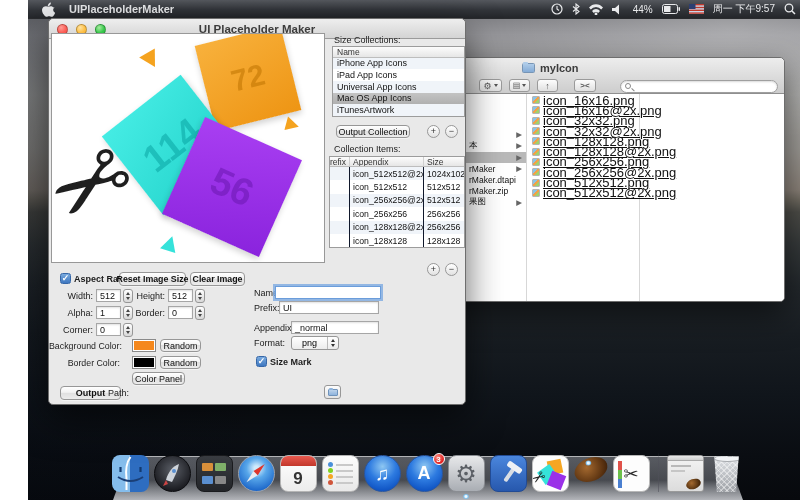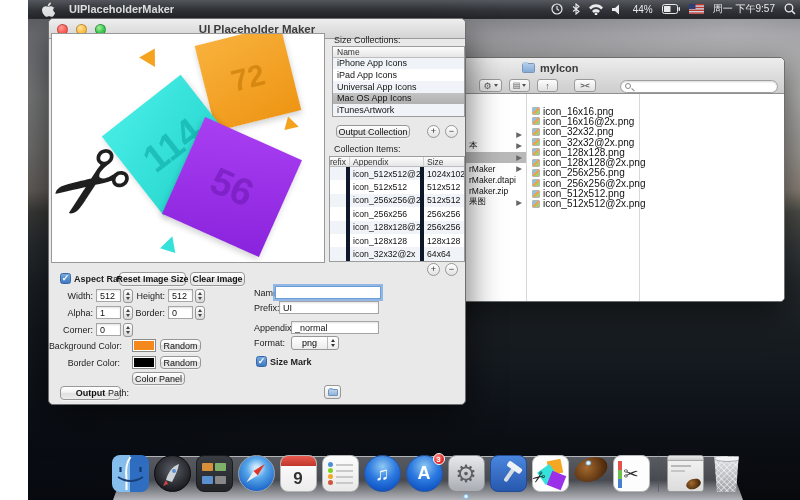--- a/index.html
+++ b/index.html
@@ -52,21 +52,21 @@
 .sclist{position:absolute;left:283px;top:27px;width:133px;background:#fff;border:1px solid #9c9c9c;font-size:9px;}
 .sclist .hdr{height:10.5px;background:linear-gradient(#fcfcfc,#e6e6e6);border-bottom:1px solid #bdbdbd;padding:0 4px;font-size:8.5px;color:#333;display:flex;align-items:center;}
 .sclist .row{height:11.7px;display:flex;align-items:center;padding:0 4px;color:#111;white-space:nowrap;}
 .sclist .row:nth-child(odd){background:#f0f4f9;}
 .sclist .row.selected{background:linear-gradient(#c3c3c3,#b0b0b0) !important;}
 .itable{position:absolute;left:280px;top:137px;width:136px;background:#fff;border:1px solid #9c9c9c;font-size:8.7px;}
 .itable .hdr{height:10px;display:flex;background:linear-gradient(#fcfcfc,#e6e6e6);border-bottom:1px solid #bdbdbd;color:#333;font-size:8.5px;}
 .itable .hdr>div{display:flex;align-items:center;padding:0 3px;border-right:1px solid #cfcfcf;overflow:hidden;white-space:nowrap;}
 .itable .row{height:13.4px;display:flex;color:#111;}
 .itable .row:nth-child(odd){background:#f0f4f9;}
-.itable .row>div{display:flex;align-items:center;padding:0 3px;border-right:4px solid #0f172a;overflow:hidden;white-space:nowrap;}
+.itable .row>div{display:flex;align-items:center;padding:0 3px;border-right:1px solid #0f172a;overflow:hidden;white-space:nowrap;}
 .c-pre{width:20px;direction:rtl;}
 .c-app{width:74px;}
 .c-size{flex:1;border-right:none!important;}
 
 .dropdown{background:linear-gradient(#fff,#ececec);border:1px solid #979797;border-radius:3px;font-size:9px;display:flex;align-items:center;}
 .dropdown .val{flex:1;text-align:center;}
 .dropdown .dd{width:11px;align-self:stretch;display:flex;flex-direction:column;align-items:center;justify-content:center;gap:1.5px;border-left:1px solid #bbb;}
 .dropdown .dd i{display:block;width:0;height:0;border-left:2.5px solid transparent;border-right:2.5px solid transparent;}
 .dropdown .dd .up{border-bottom:3px solid #333;}
 .dropdown .dd .dn{border-top:3px solid #333;}
@@ -86,21 +86,21 @@
 .tb-caret{width:0;height:0;border-left:2.5px solid transparent;border-right:2.5px solid transparent;border-top:3px solid #555;}
 .searchfield{position:absolute;left:322px;top:2.5px;width:158px;height:13px;border-radius:7px;background:#fff;border:1px solid #9f9f9f;box-shadow:inset 0 1px 2px rgba(0,0,0,.15);display:flex;align-items:center;padding:0 4px;}
 .mag{width:6px;height:6px;border:1.2px solid #888;border-radius:50%;position:relative;}
 .mag::after{content:'';position:absolute;left:5px;top:5px;width:3.5px;height:1.2px;background:#888;transform:rotate(45deg);}
 .fw-content{position:absolute;left:0;top:36px;right:0;bottom:0;background:#fff;}
 .col-div{position:absolute;top:0;bottom:0;width:1px;background:#d7d7d7;}
 .sb-rows{position:absolute;left:0;top:35px;width:228px;font-size:8.5px;color:#111;}
 .sb-row{height:11.3px;display:flex;align-items:center;position:relative;padding-left:171px;white-space:nowrap;}
 .sb-row.selected{background:#b9b9b9;}
 .sb-row .arr{position:absolute;right:4px;color:#666;font-size:7.5px;}
-.file-rows{position:absolute;left:229px;top:0;width:112px;font-size:10px;color:#111;padding-top:12px;}
+.file-rows{position:absolute;left:229px;top:0;width:112px;font-size:13px;color:#111;padding-top:1px;text-decoration:underline;}
 .f-row{height:10.3px;display:flex;align-items:center;gap:3px;padding-left:5px;white-space:nowrap;}
 .f-ico{width:8px;height:8px;flex:0 0 8px;border-radius:1px;background:linear-gradient(135deg,#89c4e8 0 35%,#f0a24a 35% 65%,#9fd26d 65%);border:1px solid #b5b5b5;}
 
 .dock{position:absolute;left:85px;bottom:0;width:630px;height:44px;z-index:3;}
 .shelf{position:absolute;left:0;bottom:0;width:100%;height:44px;clip-path:polygon(16px 0,614px 0,630px 44px,0 44px);background:linear-gradient(180deg,rgba(185,188,196,.45),rgba(165,168,176,.40) 55%,rgba(205,208,214,.55) 72%,rgba(228,230,235,.78));box-shadow:inset 0 1px 0 rgba(255,255,255,.55);}
 .dock-icons{position:absolute;left:14px;bottom:8px;width:602px;display:flex;align-items:flex-end;justify-content:center;gap:5px;}
 .dicon{width:37px;height:37px;position:relative;flex:0 0 auto;}
 .dicon.running::after{content:'';position:absolute;left:50%;margin-left:-3px;bottom:-8px;width:6px;height:5px;border-radius:50%;background:radial-gradient(circle,#eef9ff 0 25%,#7cc0ef 55%,rgba(120,190,240,0) 100%);}
 .rs{border-radius:8px;}
 .ic-finder{background:linear-gradient(90deg,#85bdec 0 49.5%,#2e6dc0 50%);overflow:hidden;}
@@ -421,25 +421,20 @@
             <div class="c-app">icon_128x128@2x</div>
             <div class="c-size">256x256</div>
           </div>
 
           <div class="row">
             <div class="c-pre"></div>
             <div class="c-app">icon_128x128</div>
             <div class="c-size">128x128</div>
           </div>
 
-          <div class="row">
-            <div class="c-pre"></div>
-            <div class="c-app">icon_32x32@2x</div>
-            <div class="c-size">64x64</div>
-          </div>
         </div>
     </div>
     <div class="rbtn abs" style="left:378px;top:244px;">+</div>
     <div class="rbtn abs" style="left:396px;top:244px;">−</div>
 
     <div class="chk abs" style="left:11px;top:254px;">✓</div>
     <span class="lbl abs" style="left:25px;top:255px;font-weight:bold;">Aspect Ratio</span>
     <div class="btn abs" style="left:70px;top:253px;width:67px;height:14px;font-weight:bold;font-size:8.8px;">
         <span>Reset Image Size</span>
       </div>

